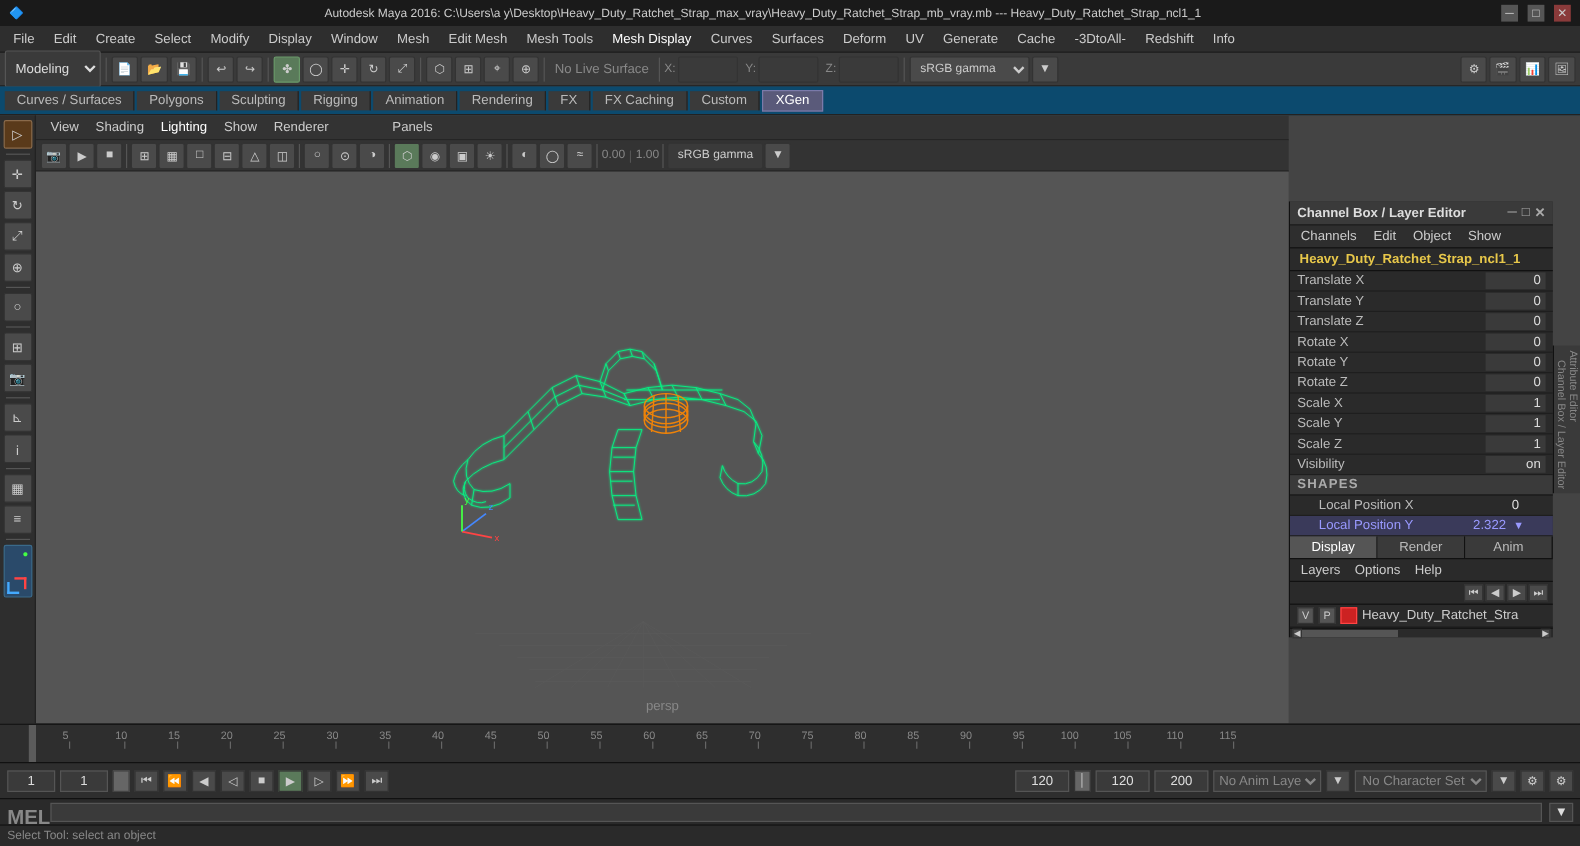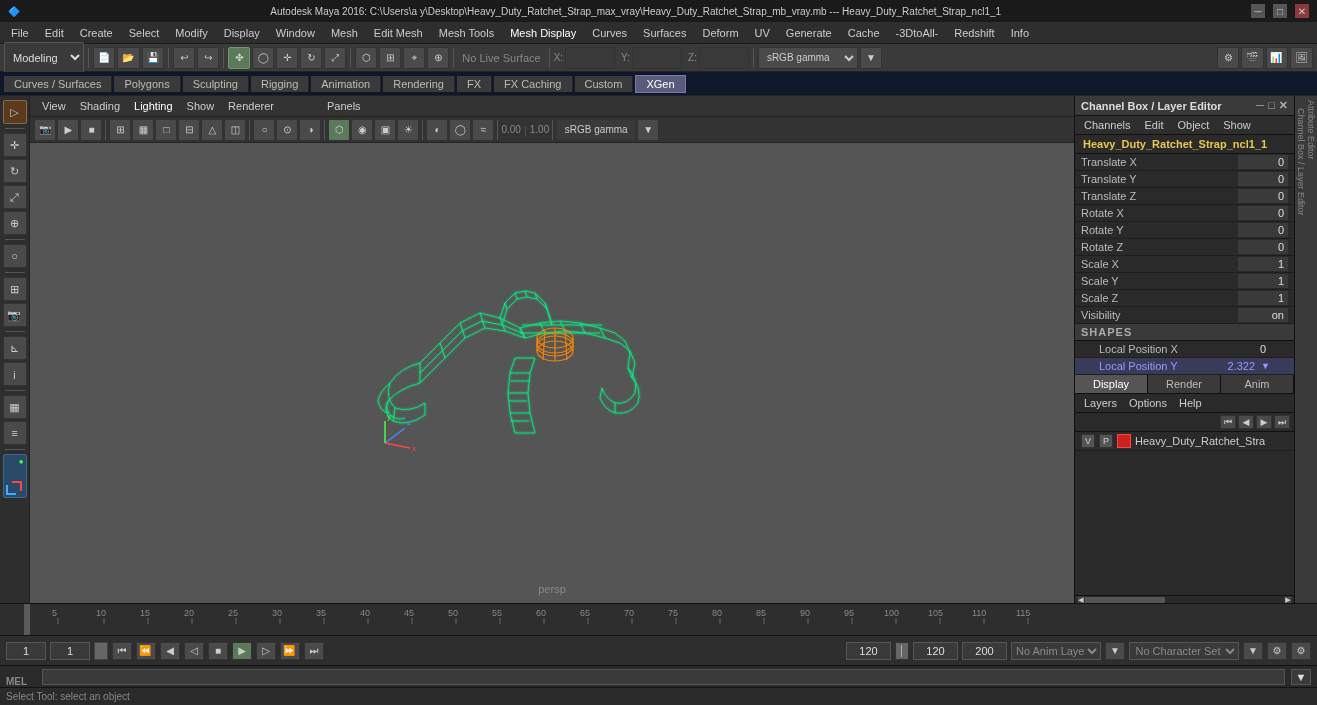--- a/index.html
+++ b/index.html
@@ -42,21 +42,21 @@
     .toolbar-row {
       background: #3a3a3a;
       height: 28px;
       display: flex;
       align-items: center;
       padding: 0 4px;
       gap: 2px;
       border-bottom: 1px solid #222;
     }
     .toolbar-row.tabs-row {
-      background: #0f172a;
+      background: #0c4a6e;
       height: 24px;
     }
     .toolbar-btn {
       height: 22px;
       min-width: 22px;
       background: #4a4a4a;
       border: 1px solid #333;
       color: #ccc;
       font-size: 10px;
       cursor: pointer;
@@ -320,21 +320,21 @@
       height: 22px;
       background: #2a2a2a;
       display: flex;
       align-items: center;
       padding: 0 6px;
       border-top: 1px solid #111;
       gap: 6px;
     }
     #mel-label {
       color: #888;
-      font-size: 10px;
+      font-size: 17px;
       font-weight: bold;
       width: 30px;
       margin-top: 10px;
     }
     #mel-input {
       flex: 1;
       height: 16px;
       background: #3a3a3a;
       border: 1px solid #555;
       color: #ddd;
@@ -361,20 +361,21 @@
       color: #888;
       font-size: 9px;
       padding: 4px 1px;
       border-left: 1px solid #111;
     }
 
     
     #right-wrapper {
       display: flex;
       flex-direction: row;
+      align-items: center;
     }
 
     
     #model-svg {
       position: absolute;
       top: 40px;
       left: 50%;
       transform: translateX(-60%);
       width: 320px;
       height: 300px;

